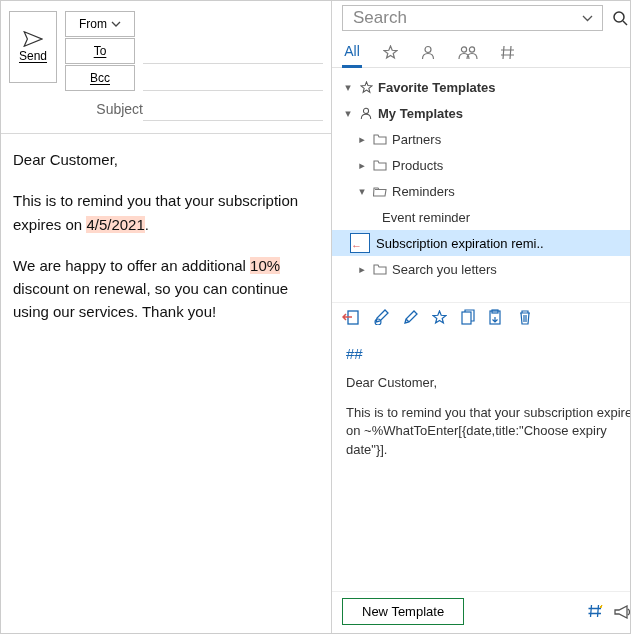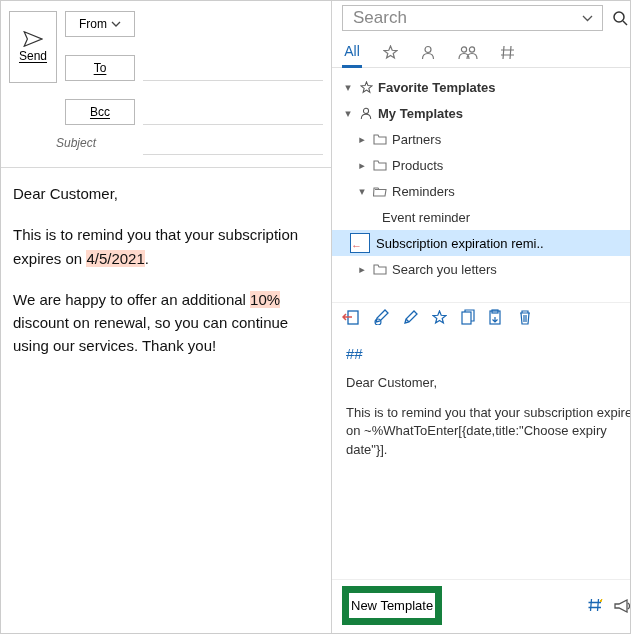--- a/index.html
+++ b/index.html
@@ -47,21 +47,21 @@
     justify-content: center;
     gap: 2px;
     cursor: pointer;
   }
   .send-box svg { width: 20px; height: 16px; }
   .send-box span { font-size: 12px; text-decoration: underline; text-underline-offset: 2px; }
   .fields {
     flex: 1;
     display: flex;
     flex-direction: column;
-    gap: 18px;
+    gap: 1px;
   }
   .fieldrow {
     display: flex;
     align-items: stretch;
     gap: 0;
   }
   .field-btn {
     width: 70px;
     height: 26px;
     border: 1px solid #b9b9b9;
@@ -84,24 +84,23 @@
     height: 26px;
   }
   .subject-row {
     display: flex;
     align-items: center;
     padding: 6px 8px 6px 8px;
     gap: 0;
   }
   .subject-label {
     width: 160px;
-    text-align: center;
+    text-align: right;
     color: #666;
-    font-size: 12px;
-    font-style: italic;
+    font-size: 14px;
   }
   .subject-input {
     flex: 1;
     border: none;
     border-bottom: 1px solid #d8d8d8;
     font-size: 13px;
     outline: none;
     height: 24px;
   }
   .hr-top { border: none; border-top: 1px solid #d8d8d8; margin: 6px 0 0 0; }
@@ -259,23 +258,23 @@
   .preview .hashes { color: #1a67b3; font-size: 15px; margin-bottom: 10px; }
   .preview p { margin: 0 0 12px 0; }
   .bottom-bar {
     display: flex;
     align-items: center;
     padding: 6px 10px 8px 10px;
     gap: 10px;
     border-top: 1px solid #eee;
   }
   .new-template-btn {
-    border: 7px solid #15803d;
+    border: 1px solid #15803d;
     background: #fff;
-    padding: 5px 2px;
+    padding: 5px 19px;
     font-size: 13px;
     cursor: pointer;
   }
   .bottom-bar .spacer { flex: 1; }
   .bottom-bar .bicon { color: #1a67b3; cursor: pointer; font-size: 15px; }
   .bottom-bar .bicon.gray { color: #666; }
   svg { display: block; }
 </style>
 </head>
 <body>

